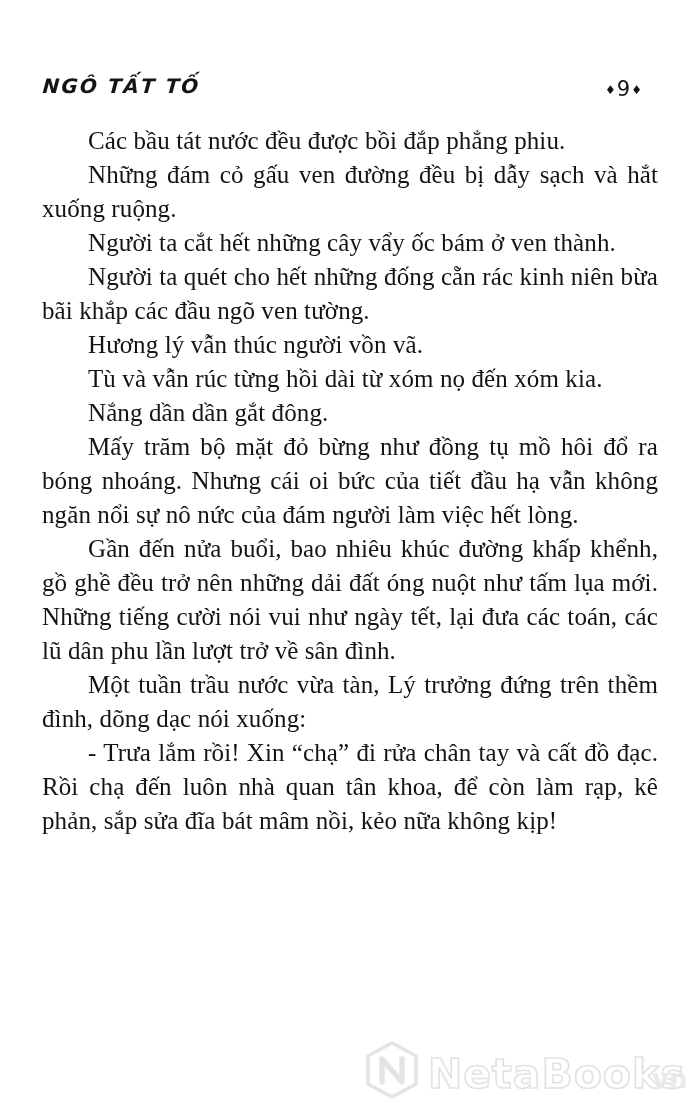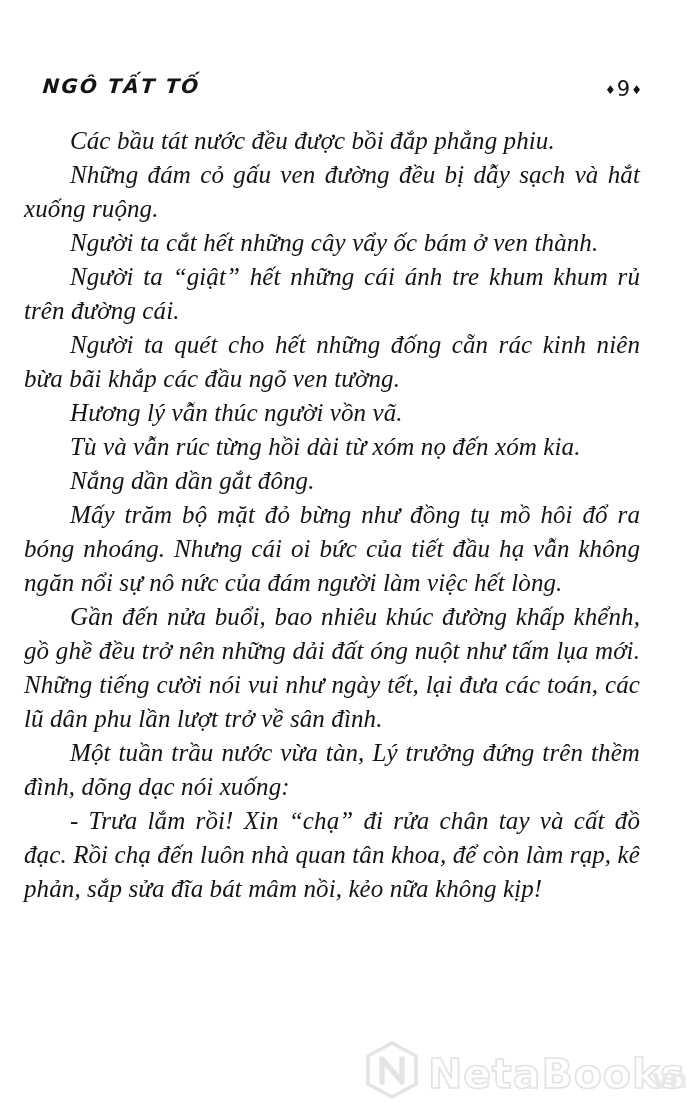--- a/index.html
+++ b/index.html
@@ -43,23 +43,22 @@
   }
   .page-number .diamond {
     font-size: 12px;
     line-height: 1;
     position: relative;
     top: 1px;
   }
   .body-text {
     position: absolute;
     top: 124px;
-    left: 24px;
+    left: 42px;
     width: 616px;
-    font-style: italic;
   }
   .para {
     margin: 0;
     font-size: 25px;
     line-height: 34px;
     text-align: justify;
     text-indent: 46px;
     letter-spacing: 0.1px;
   }
   .watermark {
@@ -85,21 +84,20 @@
   </div>
 
   <div class="body-text">
 
       <p class="para">Các bầu tát nước đều được bồi đắp phẳng phiu.</p>
 
       <p class="para">Những đám cỏ gấu ven đường đều bị dẫy sạch và hắt xuống ruộng.</p>
 
       <p class="para">Người ta cắt hết những cây vẩy ốc bám ở ven thành.</p>
 
-      <p class="para">Người ta “giật” hết những cái ánh tre khum khum rủ trên đường cái.</p>
 
       <p class="para">Người ta quét cho hết những đống cẵn rác kinh niên bừa bãi khắp các đầu ngõ ven tường.</p>
 
       <p class="para">Hương lý vẫn thúc người vồn vã.</p>
 
       <p class="para">Tù và vẫn rúc từng hồi dài từ xóm nọ đến xóm kia.</p>
 
       <p class="para">Nắng dần dần gắt đông.</p>
 
 

